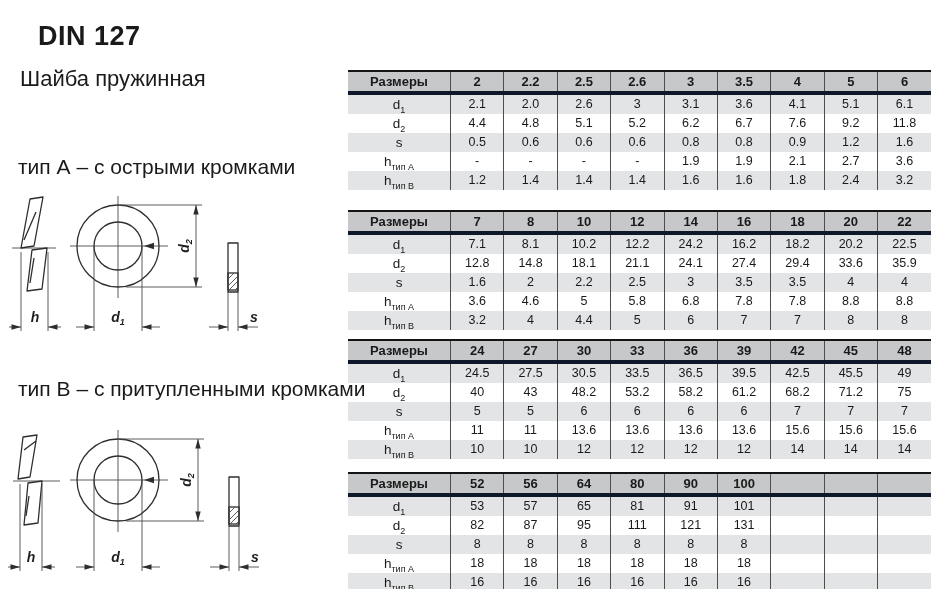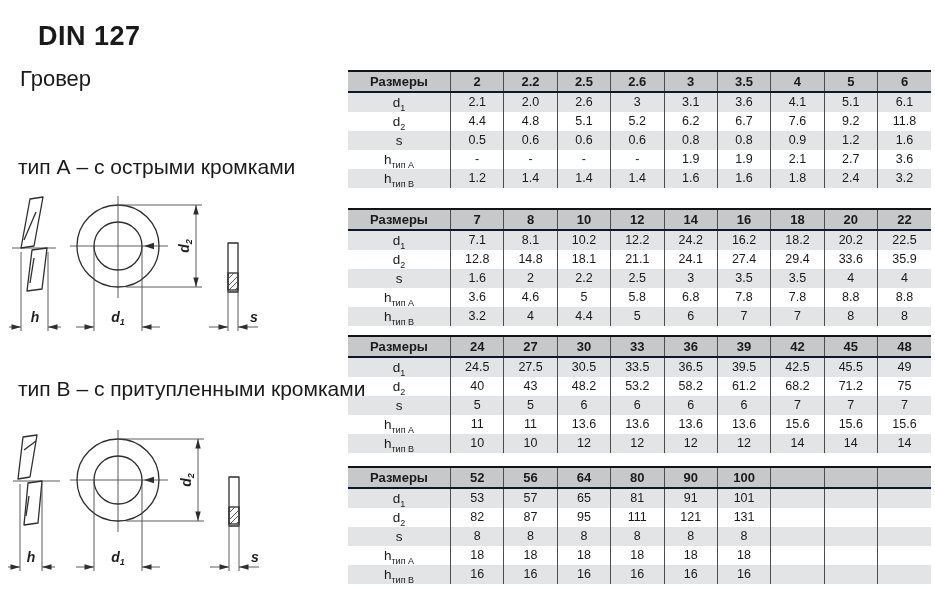--- a/index.html
+++ b/index.html
@@ -31,21 +31,21 @@
     border-collapse:collapse;table-layout:fixed;width:583px;
   }
   table.spec-table:nth-of-type(1){margin-bottom:20px;}
   table.spec-table:nth-of-type(2){margin-bottom:9px;}
   table.spec-table:nth-of-type(3){margin-bottom:13px;}
   .spec-table th,.spec-table td{
     height:19px;line-height:19px;padding:0 1px;text-align:center;
     font-size:12.5px;font-weight:400;overflow:hidden;white-space:nowrap;
   }
   .spec-table thead tr{
-    border-top:2px solid #141414;border-bottom:2px solid #0f172a;
+    border-top:2px solid #141414;border-bottom:4px solid #0f172a;
   }
   .spec-table thead th{
     background:#c7c8ca;font-weight:700;font-size:13px;
   }
   .spec-table thead th:first-child{width:100px;}
   .spec-table th:not(:first-child),.spec-table td{
     border-left:1px solid #4d4d4d;
   }
   .spec-table tbody tr.stripe{background:#e3e4e6;}
   .spec-table tbody th{font-size:13.5px;font-weight:400;}
@@ -58,21 +58,21 @@
   .arrow{fill:#2e2e2e;stroke:none;}
   .dim-label{font-family:"Liberation Sans",sans-serif;font-style:italic;font-weight:700;font-size:14px;fill:#1f1f1f;}
   .ssub{font-size:9px;}
 </style>
 </head>
 <body>
 
 <h1 class="page-title">DIN 127</h1>
 
 <div class="subtitle">
-  <div>Гровер</div>
+  <div>Шайба пружинная</div>
 </div>
 
 <div class="type-label a">тип А – с острыми кромками</div>
 
 <div class="drawing a">
   <svg width="272" height="152" viewBox="0 0 272 152">
 
     <g>
       <line class="thin" x1="4" y1="58" x2="48" y2="58"></line>
       <path class="outline" d="M13,58 L22,9 L35,7 L26,56 Z"></path>

